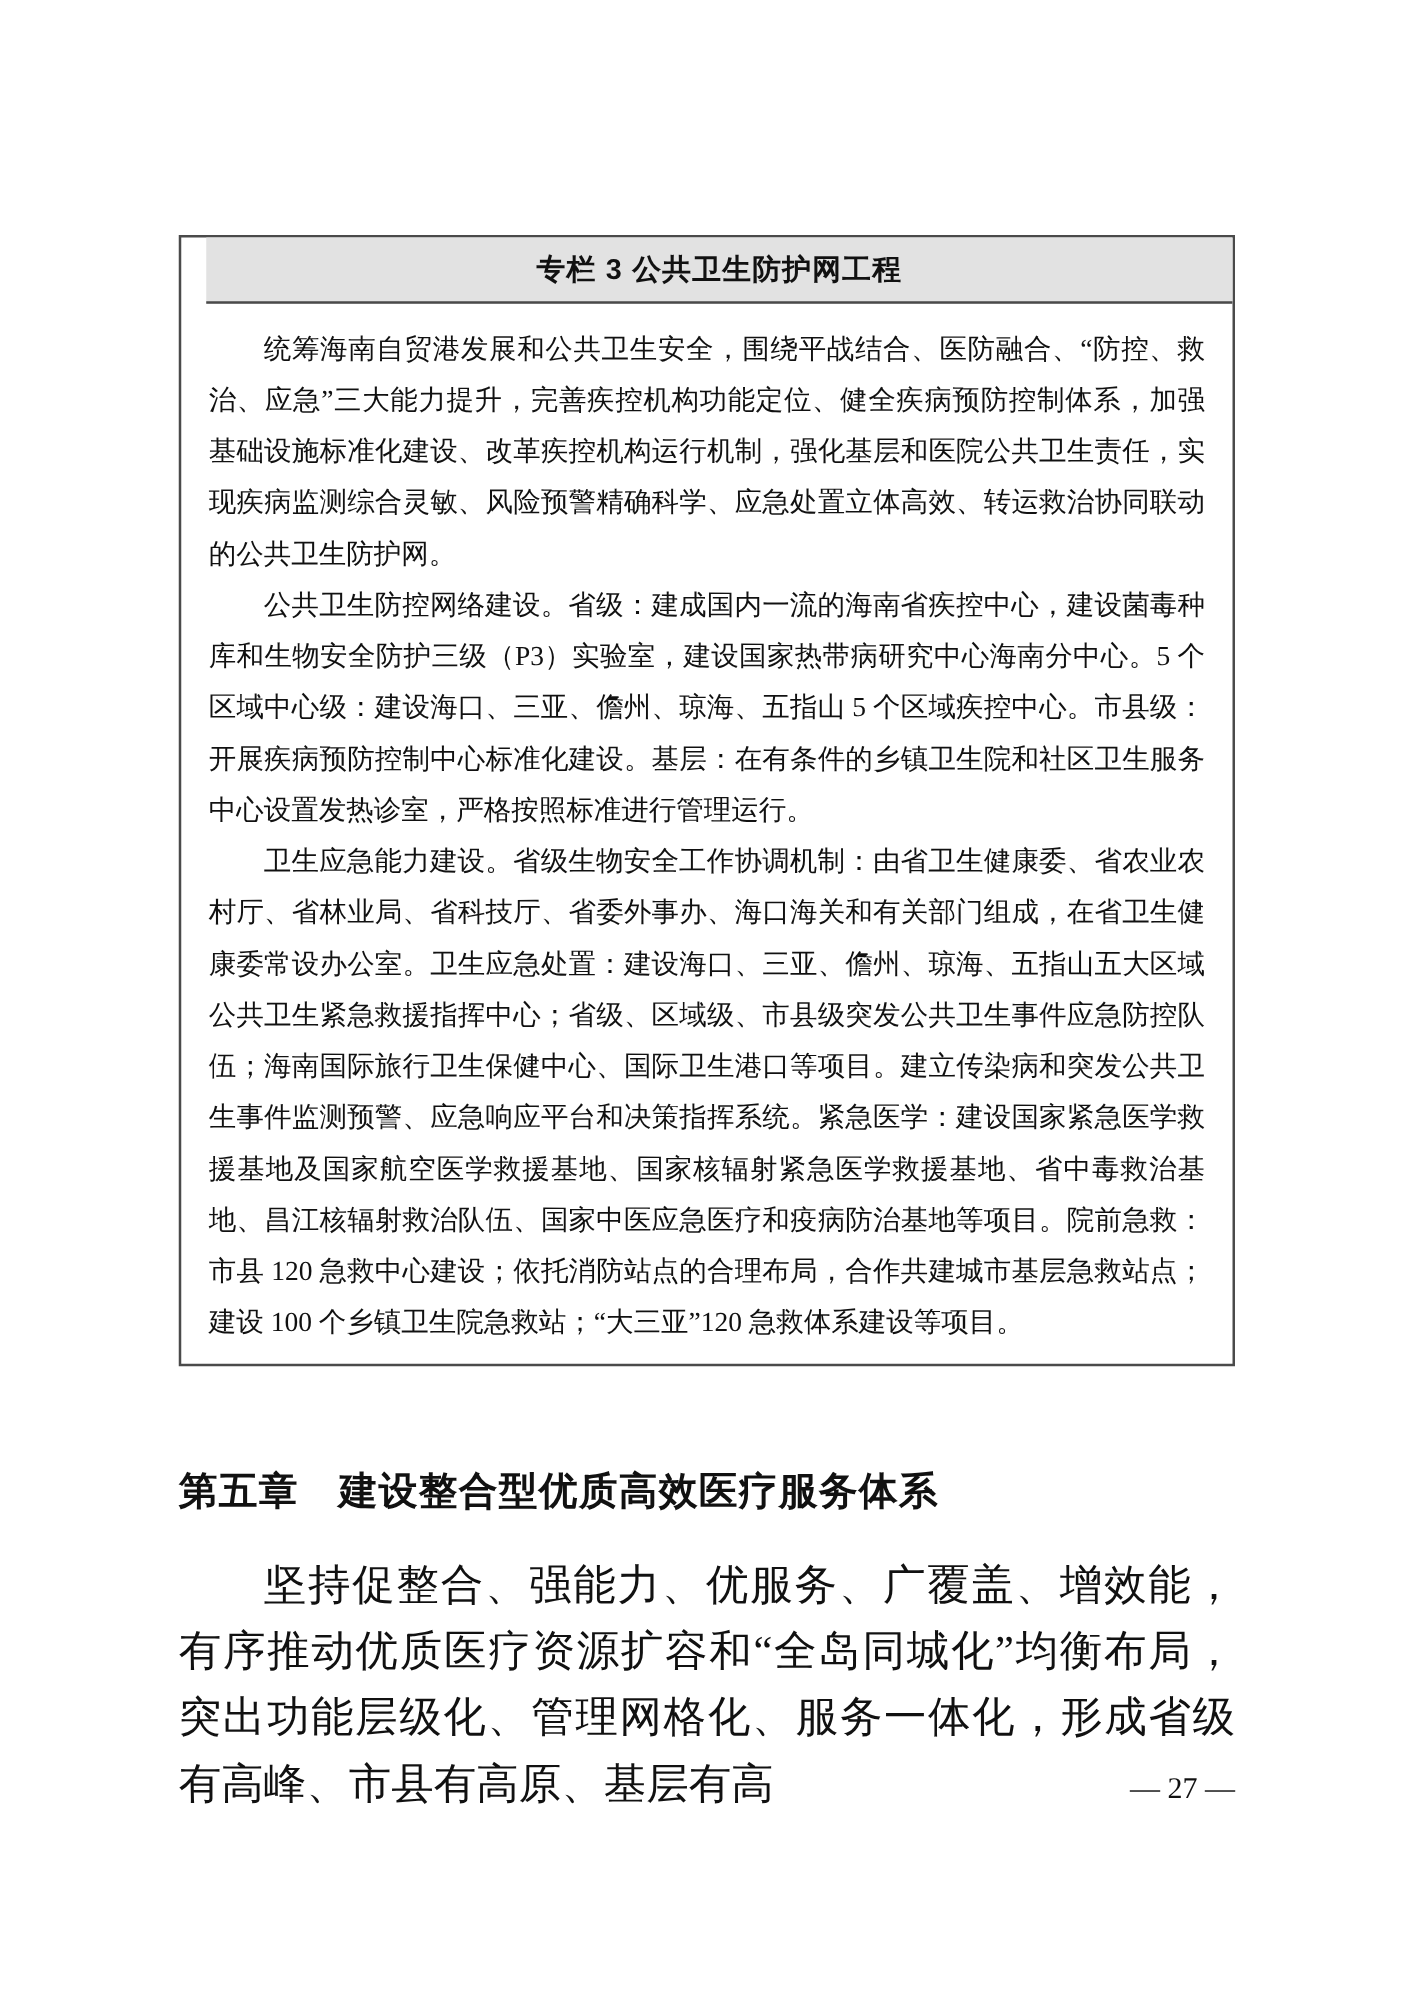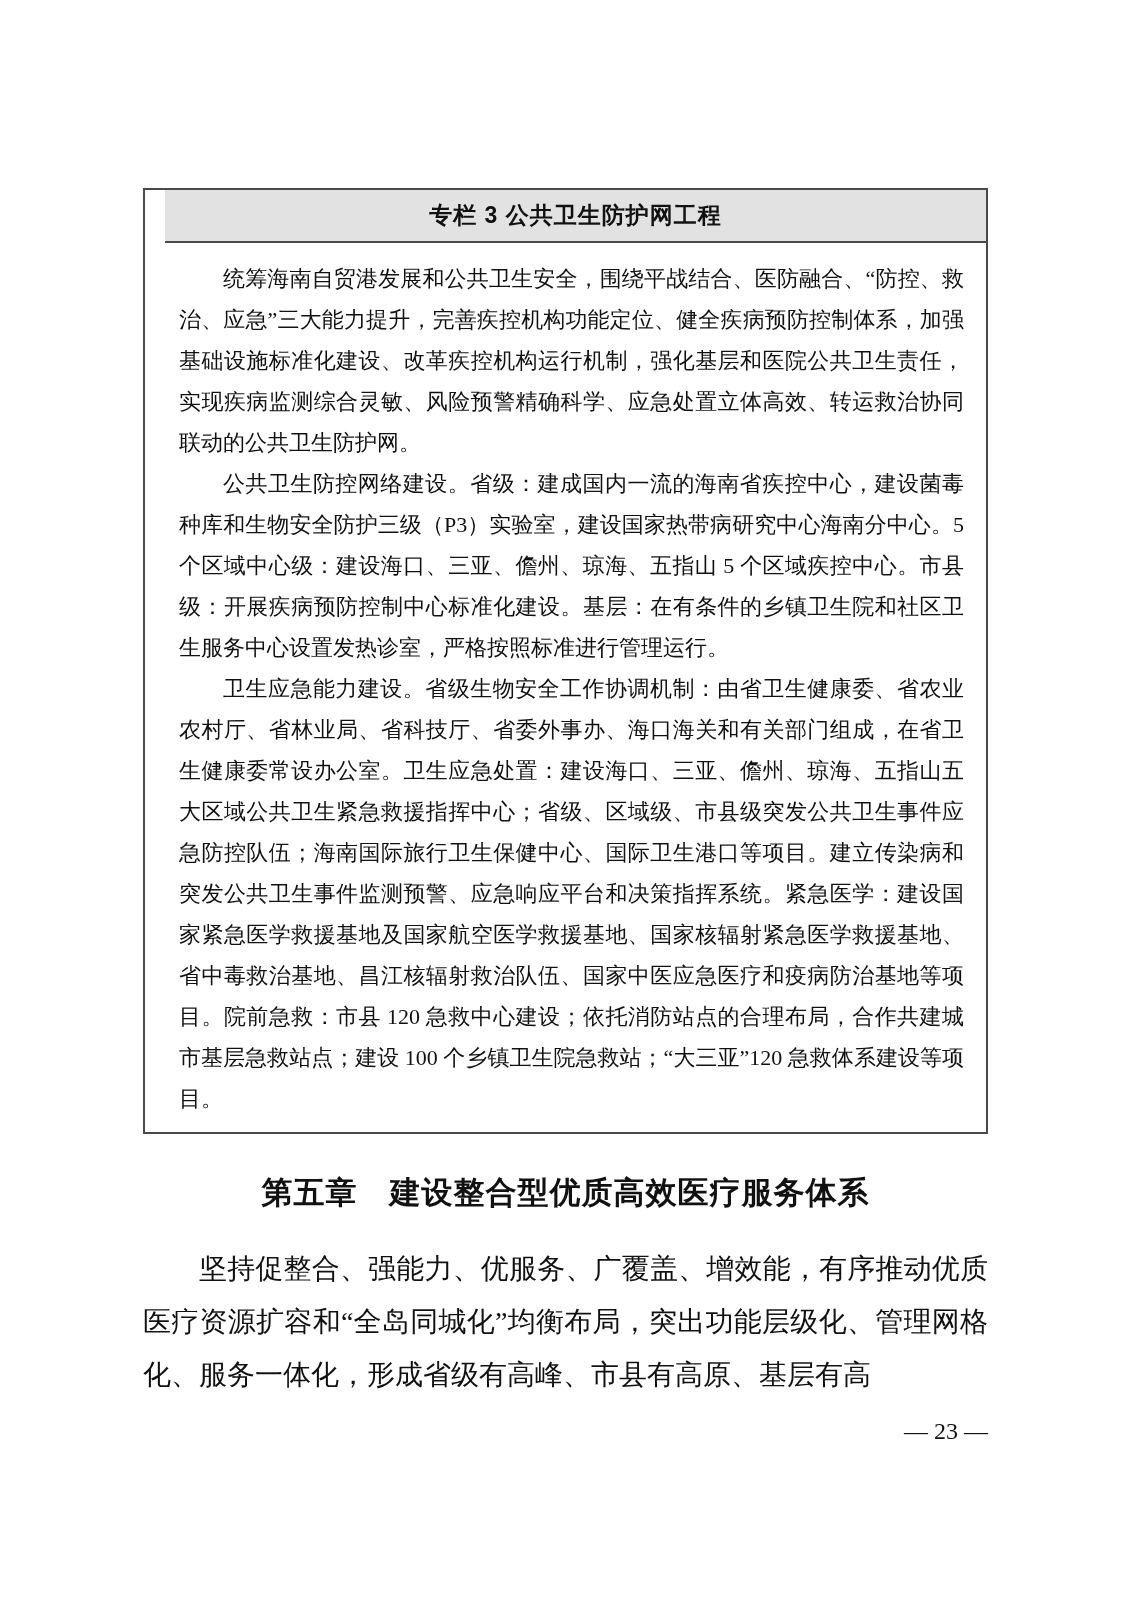--- a/index.html
+++ b/index.html
@@ -32,56 +32,54 @@
     border-bottom: 2px solid #4a4a4a;
     display: flex; align-items: center; justify-content: center;
     font-family: "Liberation Sans", sans-serif;
     font-weight: bold;
     font-size: 23px;
     letter-spacing: 1px;
     margin-left: 20px;
   }
   .panel-body {
     padding: 15px 22px 13px 22px;
-    margin-left: 12px;
   }
   .panel-body p {
     margin: 0;
     font-size: 22px;
     line-height: 41px;
     text-indent: 2em;
     text-align: justify;
     text-justify: inter-ideograph;
   }
   .panel-body p .lead {
     font-family: "Liberation Sans", sans-serif;
     font-weight: normal;
   }
 
   
   .chapter-title {
     position: absolute;
     left: 143px; top: 1172px;
     width: 845px;
-    text-align: center;
     font-family: "Liberation Sans", sans-serif;
     font-weight: bold;
     font-size: 31px;
     letter-spacing: 1px;
   }
 
   
   .main-text {
     position: absolute;
     left: 143px; top: 1242px;
     width: 845px;
   }
   .main-text p {
     margin: 0;
-    font-size: 28px;
+    font-size: 34px;
     line-height: 53px;
     text-indent: 2em;
     text-align: justify;
     text-justify: inter-ideograph;
   }
 
   
   .page-number {
     position: absolute;
     left: 143px; top: 1418px;
@@ -104,15 +102,15 @@
       <p><span class="lead">卫生应急能力建设。</span><span>省级生物安全工作协调机制：由省卫生健康委、省农业农村厅、省林业局、省科技厅、省委外事办、海口海关和有关部门组成，在省卫生健康委常设办公室。卫生应急处置：建设海口、三亚、儋州、琼海、五指山五大区域公共卫生紧急救援指挥中心；省级、区域级、市县级突发公共卫生事件应急防控队伍；海南国际旅行卫生保健中心、国际卫生港口等项目。建立传染病和突发公共卫生事件监测预警、应急响应平台和决策指挥系统。紧急医学：建设国家紧急医学救援基地及国家航空医学救援基地、国家核辐射紧急医学救援基地、省中毒救治基地、昌江核辐射救治队伍、国家中医应急医疗和疫病防治基地等项目。院前急救：市县 120 急救中心建设；依托消防站点的合理布局，合作共建城市基层急救站点；建设 100 个乡镇卫生院急救站；“大三亚”120 急救体系建设等项目。</span></p>
     </div>
   </div>
 
   <div class="chapter-title">第五章　建设整合型优质高效医疗服务体系</div>
 
   <div class="main-text">
     <p>坚持促整合、强能力、优服务、广覆盖、增效能，有序推动优质医疗资源扩容和“全岛同城化”均衡布局，突出功能层级化、管理网格化、服务一体化，形成省级有高峰、市县有高原、基层有高</p>
   </div>
 
-  <div class="page-number">— 23 —</div>
+  <div class="page-number">— 27 —</div>
 
 </div>
 
 </body></html>

